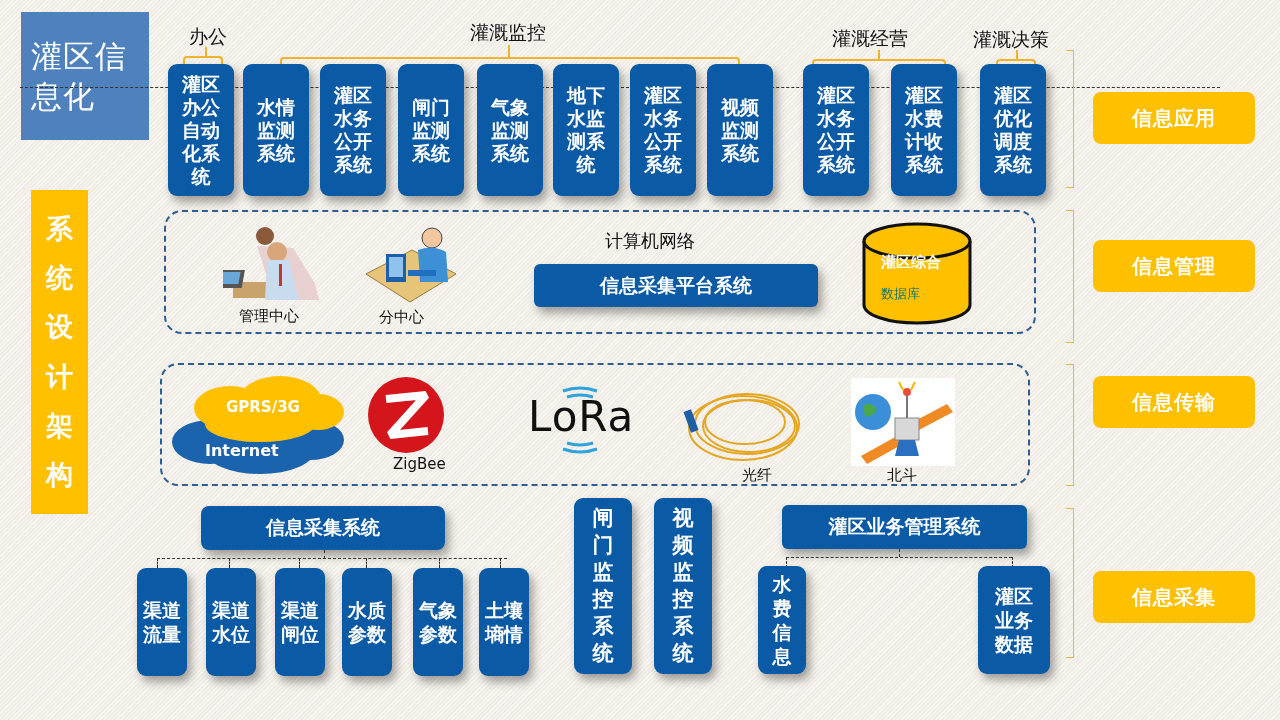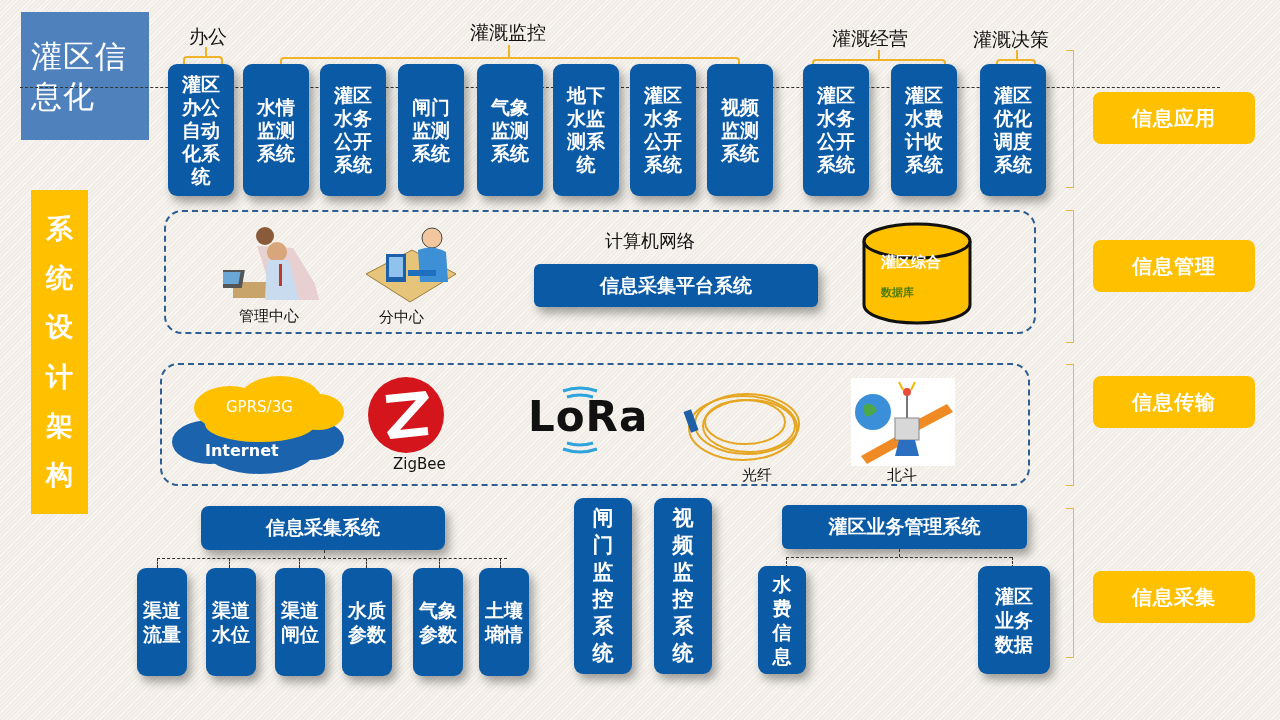--- a/index.html
+++ b/index.html
@@ -110,61 +110,61 @@
 <div class="abs grp-label" style="left:605px;top:229px;font-size:18px">计算机网络</div>
 <div class="abs blue" style="left:534px;top:264px;width:284px;height:43px;font-size:19px;border-radius:6px">信息采集平台系统</div>
 
 <div class="abs" style="left:861px;top:221px;width:112px;height:106px">
   <svg width="112" height="106" viewBox="0 0 112 106">
     <path d="M3 20 L3 84 A53 18 0 0 0 109 84 L109 20" fill="#ffc000" stroke="#111" stroke-width="3"></path>
     <ellipse cx="56" cy="20" rx="53" ry="17" fill="#ffc000" stroke="#111" stroke-width="3"></ellipse>
   </svg>
 </div>
 <div class="abs" style="left:881px;top:253px;color:#fff;font-weight:bold;font-size:15px">灌区综合</div>
-<div class="abs" style="left:881px;top:285px;color:#4d7c0f;font-weight:bold;font-size:11px">数据库</div>
+<div class="abs" style="left:881px;top:285px;color:#0f766e;font-weight:normal;font-size:13px">数据库</div>
 
 <div class="abs dash-panel" style="left:160px;top:363px;width:870px;height:123px"></div>
 
 <div class="abs" style="left:170px;top:372px;width:180px;height:105px">
   <svg width="180" height="105" viewBox="0 0 180 105">
     <g fill="#1b63ad">
       <ellipse cx="40" cy="70" rx="38" ry="22"></ellipse>
         <ellipse cx="90" cy="78" rx="55" ry="24"></ellipse>
       <ellipse cx="140" cy="68" rx="34" ry="20"></ellipse>
     </g>
     <g fill="#ffc000">
       <ellipse cx="60" cy="36" rx="36" ry="22"></ellipse>
         <ellipse cx="110" cy="30" rx="42" ry="26"></ellipse>
       <ellipse cx="148" cy="40" rx="26" ry="18"></ellipse>
         <ellipse cx="90" cy="52" rx="55" ry="18"></ellipse>
     </g>
   </svg>
 </div>
-<div class="abs" style="left:226px;top:398px;color:#fff;font-weight:normal;font-size:15px">GPRS/3G</div>
+<div class="abs" style="left:226px;top:398px;color:#fff;font-weight:bold;font-size:15px">GPRS/3G</div>
 <div class="abs" style="left:205px;top:441px;color:#fff;font-weight:bold;font-size:16px">Internet</div>
 
 <div class="abs" style="left:366px;top:375px;width:80px;height:80px">
   <svg width="80" height="80" viewBox="0 0 80 80">
     <circle cx="40" cy="40" r="38" fill="#d4161c"></circle>
     <path d="M20 24 L60 20 L24 60 L62 56" fill="none" stroke="#fff" stroke-width="8" stroke-linejoin="bevel"></path>
   </svg>
 </div>
 <div class="abs" style="left:393px;top:455px;font-size:15px;color:#111">ZigBee</div>
 
 <div class="abs" style="left:555px;top:383px;width:50px;height:74px">
   <svg width="50" height="74" viewBox="0 0 50 74">
     <g fill="none" stroke="#2fa3dc" stroke-width="3">
       <path d="M8 8 Q25 2 42 8"></path>
         <path d="M12 14 Q25 10 38 14"></path>
       <path d="M8 66 Q25 72 42 66"></path>
         <path d="M12 60 Q25 64 38 60"></path>
     </g>
   </svg>
 </div>
-<div class="abs" style="left:528px;top:392px;font-size:42px;font-weight:bold;color:#111;letter-spacing:1px">LoRa</div>
+<div class="abs" style="left:528px;top:392px;font-size:42px;font-weight:normal;color:#111;letter-spacing:1px">LoRa</div>
 
 <div class="abs" style="left:683px;top:384px;width:120px;height:82px">
   <svg width="120" height="82" viewBox="0 0 120 82">
     <g fill="none" stroke="#e5a622" stroke-width="2">
       <ellipse cx="64" cy="40" rx="52" ry="30"></ellipse>
         <ellipse cx="66" cy="42" rx="46" ry="26"></ellipse>
       <ellipse cx="62" cy="38" rx="40" ry="22"></ellipse>
         <ellipse cx="60" cy="44" rx="54" ry="32"></ellipse>
     </g>
     <rect x="4" y="26" width="8" height="22" fill="#1f5fa6" transform="rotate(-20 8 37)"></rect>

